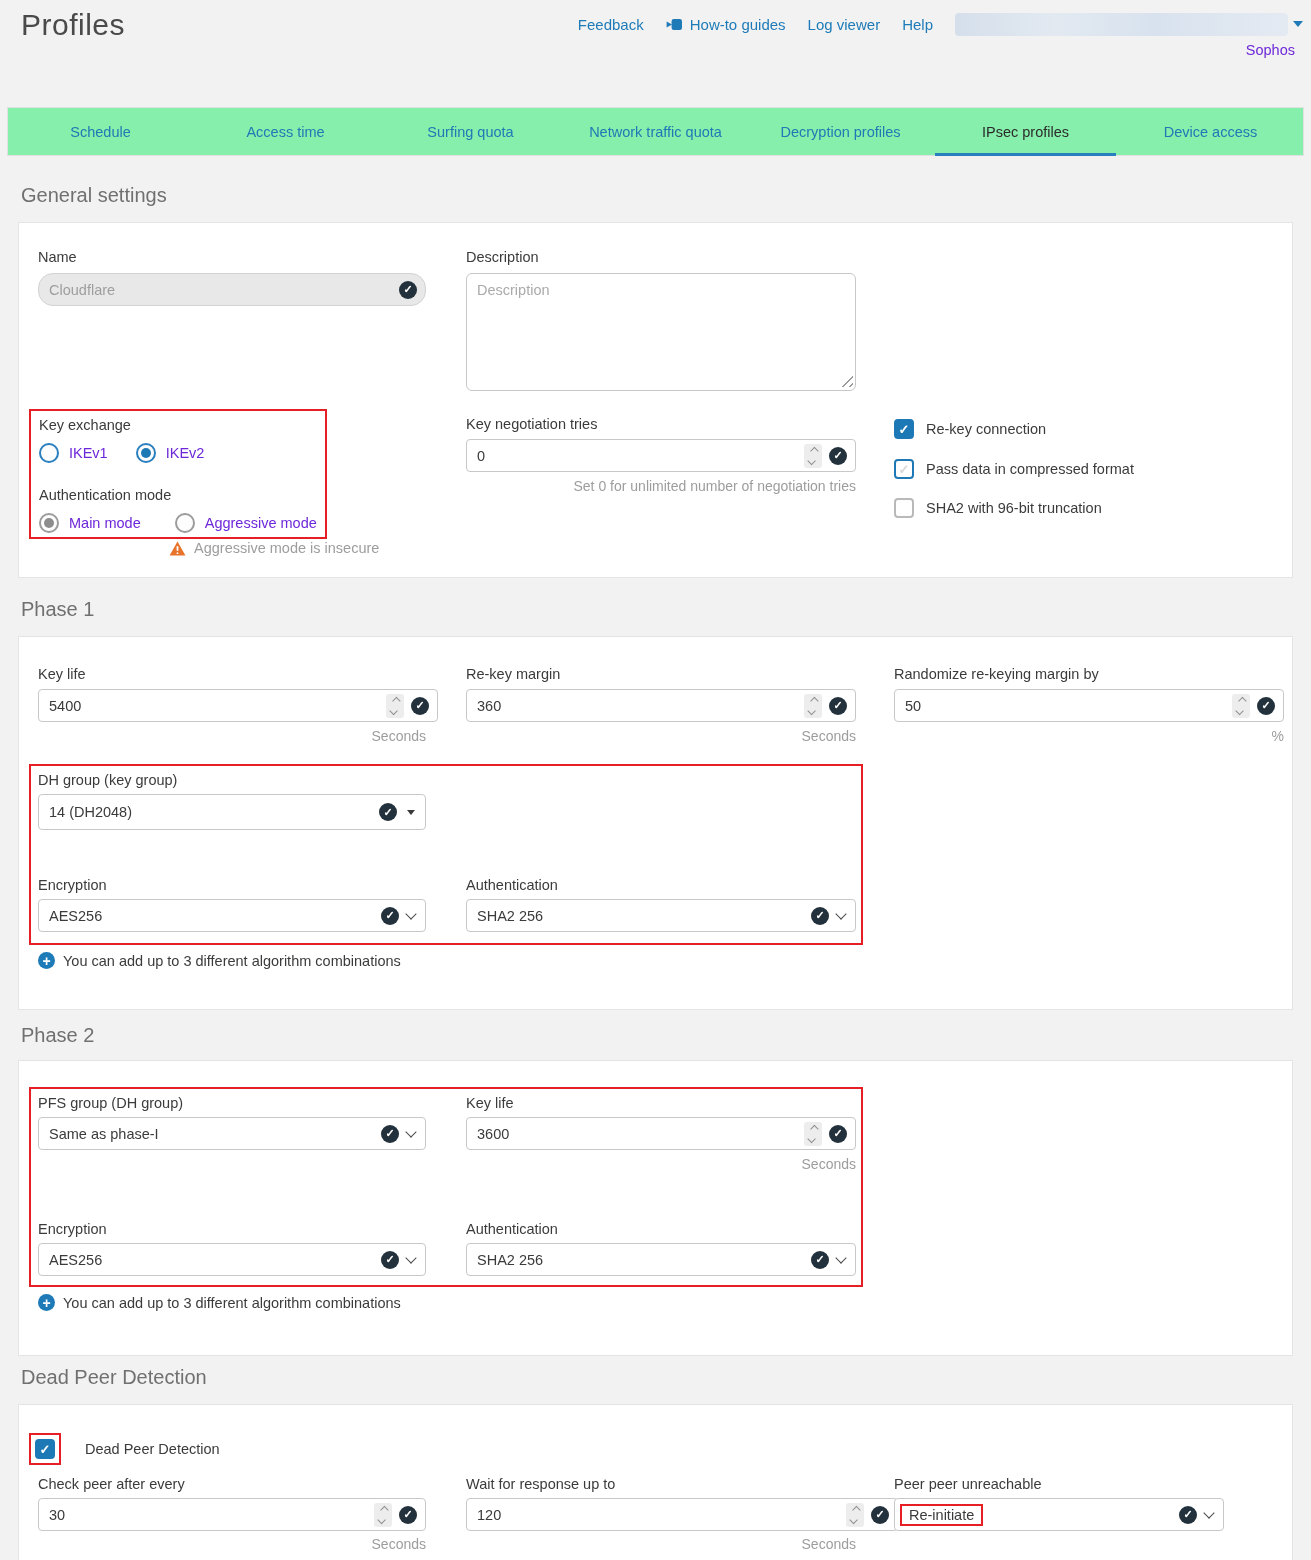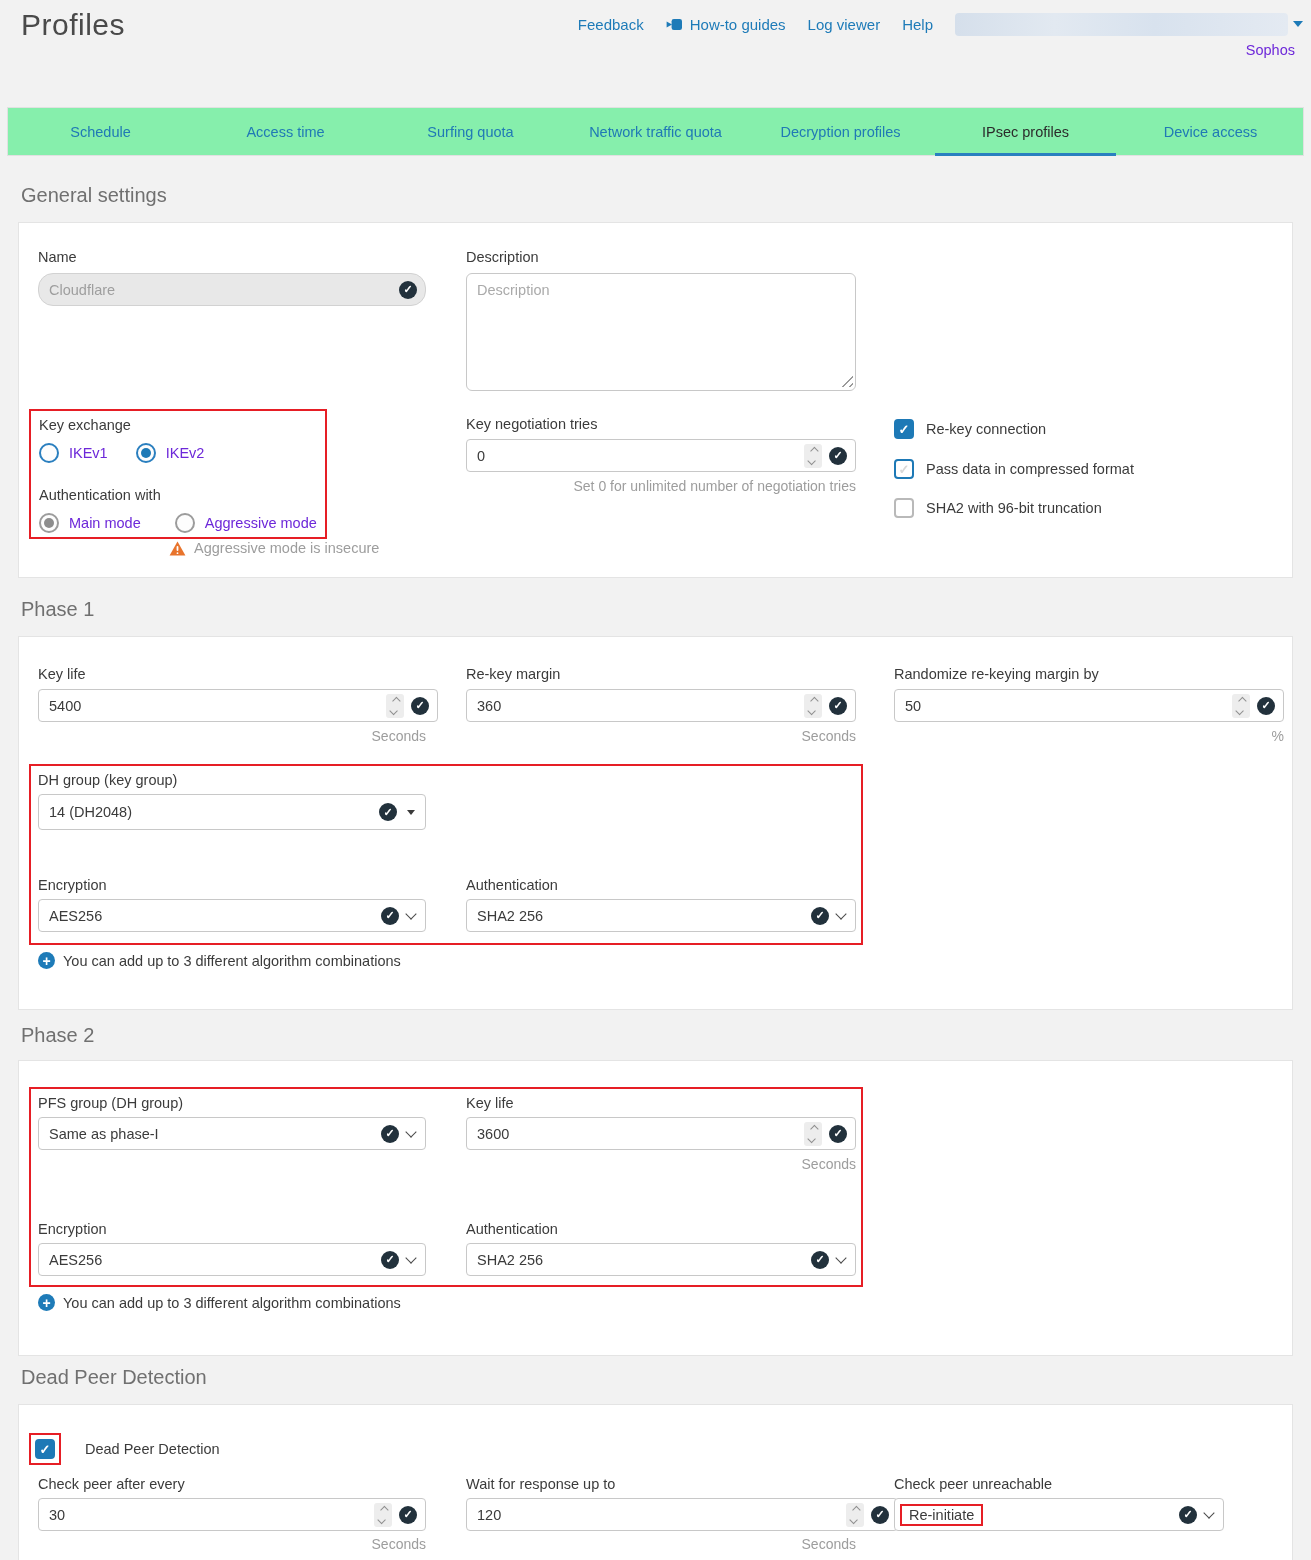--- a/index.html
+++ b/index.html
@@ -151,21 +151,21 @@
 
   <div class="redbox" style="left:10px; top:186px; width:298px; height:130px;"></div>
   <div class="lbl" style="left:20px; top:194px;">Key exchange</div>
   <div class="radio-row" style="left:20px; top:220px;">
     <span class="radio"></span>
     <span class="rlbl">IKEv1</span>
     <span class="gap"></span>
     <span class="radio sel"></span>
     <span class="rlbl">IKEv2</span>
   </div>
-  <div class="lbl" style="left:20px; top:264px;">Authentication with</div>
+  <div class="lbl" style="left:20px; top:264px;">Authentication mode</div>
   <div class="radio-row" style="left:20px; top:290px;">
     <span class="radio gray sel"></span>
     <span class="rlbl">Main mode</span>
     <span class="gap" style="width:34px;"></span>
     <span class="radio gray"></span>
     <span class="rlbl">Aggressive mode</span>
   </div>
   <div class="warn-row" style="left:150px; top:317px;">
     <span style="display:inline-flex;">
       <svg width="17" height="15" viewBox="0 0 17 15">
@@ -330,19 +330,19 @@
   <div class="field" style="left:447px; top:93px; width:432px;">
     <input value="120" style="">
     <span class="spin">
         <i class="up"></i>
         <i class="dn"></i>
       </span>
     <span class="chk">✓</span>
   </div>
   <div class="unit" style="left:447px; top:131px; width:390px;">Seconds</div>
 
-  <div class="lbl" style="left:875px; top:71px;">Check peer unreachable</div>
+  <div class="lbl" style="left:875px; top:71px;">Peer peer unreachable</div>
   <div class="field select" style="left:875px; top:93px; width:330px;">
     <span class="red-inline">Re-initiate</span>
     <span class="chk ml-auto">✓</span>
     <span class="vcaret"></span>
   </div>
 </div>
 
 </body></html>

